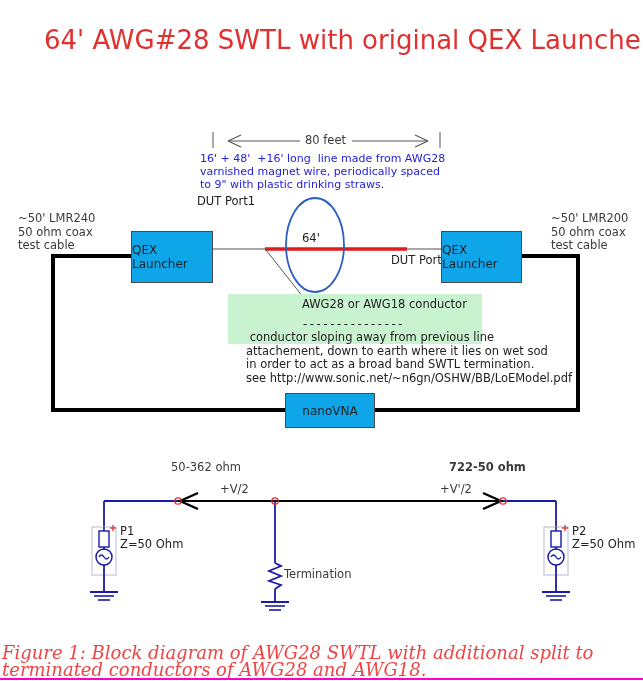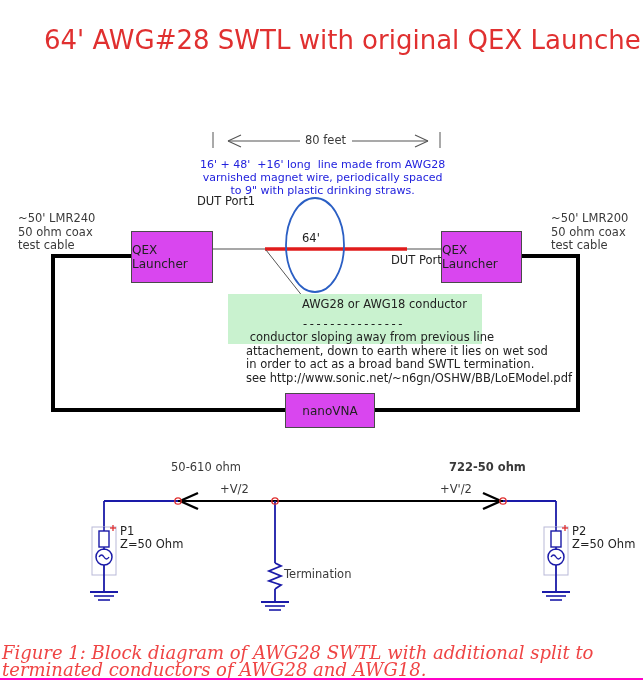--- a/index.html
+++ b/index.html
@@ -22,21 +22,21 @@
     text-indent:44px;
   }
 
   
   .txt{font-size:11.5px;color:#3a3a3a;line-height:13.5px;white-space:pre;}
   .txt-blue{font-size:11px;color:#2222dd;line-height:13px;white-space:pre;}
   .txt-dark{font-size:11.5px;color:#222;line-height:13.5px;white-space:pre;}
 
   
   .box{
-    border:1px solid #4a4a4a;background:#d946ef;
+    border:1px solid #4a4a4a;background:#0ea5e9;
     display:flex;align-items:center;justify-content:center;
     font-size:12px;color:#222;box-sizing:border-box;
   }
 
   
   #greenbox{
     left:228px;top:294px;width:254px;height:50px;
     background:#c9f2cf;
   }
 
@@ -156,21 +156,21 @@
       <path d="M551,557 q2.5,-4 5,0 q2.5,4 5,0" stroke="#1a1aa8" stroke-width="1.4" fill="none"></path>
       <line x1="556" y1="565" x2="556" y2="592" stroke="#1a1aa8" stroke-width="1.8"></line>
       <line x1="542" y1="592" x2="570" y2="592" stroke="#1a1aa8" stroke-width="2"></line>
       <line x1="546" y1="596" x2="566" y2="596" stroke="#1a1aa8" stroke-width="1.6"></line>
       <line x1="550" y1="600" x2="562" y2="600" stroke="#1a1aa8" stroke-width="1.6"></line>
     </g>
   </svg>
 
   <div class="abs txt" style="left:305px;top:134px;">80 feet</div>
 
-  <div class="abs txt-blue" style="left:200px;top:158px;text-align:center;">16' + 48'  +16' long  line made from AWG28
+  <div class="abs txt-blue" style="left:200px;top:152px;">16' + 48'  +16' long  line made from AWG28
 varnished magnet wire, periodically spaced
 to 9" with plastic drinking straws.</div>
 
   <div class="abs" id="greenbox"></div>
   <div class="abs txt-dark" style="left:302px;top:298px;">AWG28 or AWG18 conductor</div>
   <div class="abs txt-dark" style="left:303px;top:318px;letter-spacing:-0.5px;">- - - - - - - - - - - - - - -</div>
 
   <div class="abs txt-dark" style="left:218px;top:331px;margin-left:28px;"> conductor sloping away from previous line
 attachement, down to earth where it lies on wet sod
 in order to act as a broad band SWTL termination.
@@ -195,21 +195,21 @@
   <div class="abs box" style="left:441px;top:231px;width:81px;height:52px;">
     <span>QEX Launcher</span>
   </div>
 
   <div class="abs box" style="left:285px;top:393px;width:90px;height:35px;">
     <span>nanoVNA</span>
   </div>
 
   <div class="abs txt-dark" style="left:302px;top:232px;">64'</div>
 
-  <div class="abs txt" style="left:171px;top:461px;">50-610 ohm</div>
+  <div class="abs txt" style="left:171px;top:461px;">50-362 ohm</div>
   <div class="abs txt" style="left:449px;top:461px;font-weight:bold;">722-50 ohm</div>
   <div class="abs txt" style="left:220px;top:483px;">+V/2</div>
   <div class="abs txt" style="left:440px;top:483px;">+V'/2</div>
   <div class="abs txt" style="left:284px;top:568px;">Termination</div>
 
   <div class="abs txt-dark" style="left:120px;top:525px;">P1</div>
   <div class="abs txt-dark" style="left:120px;top:538px;">Z=50 Ohm</div>
 
   <div class="abs txt-dark" style="left:572px;top:525px;">P2</div>
   <div class="abs txt-dark" style="left:572px;top:538px;">Z=50 Ohm</div>

